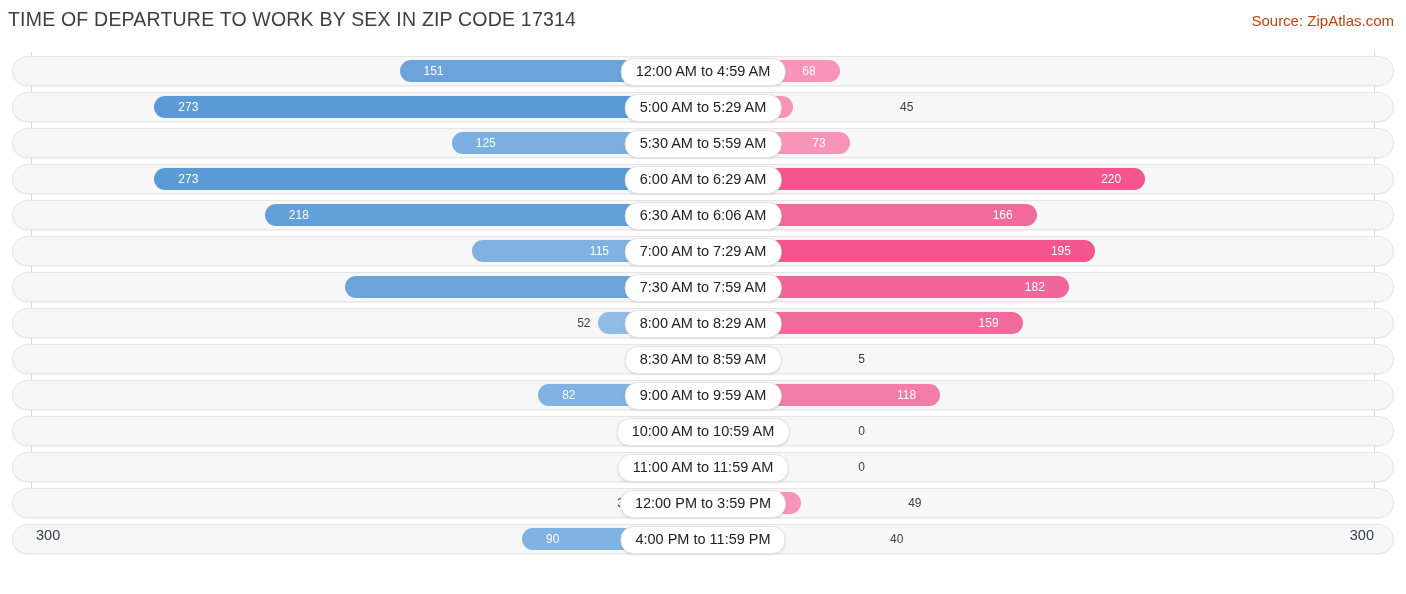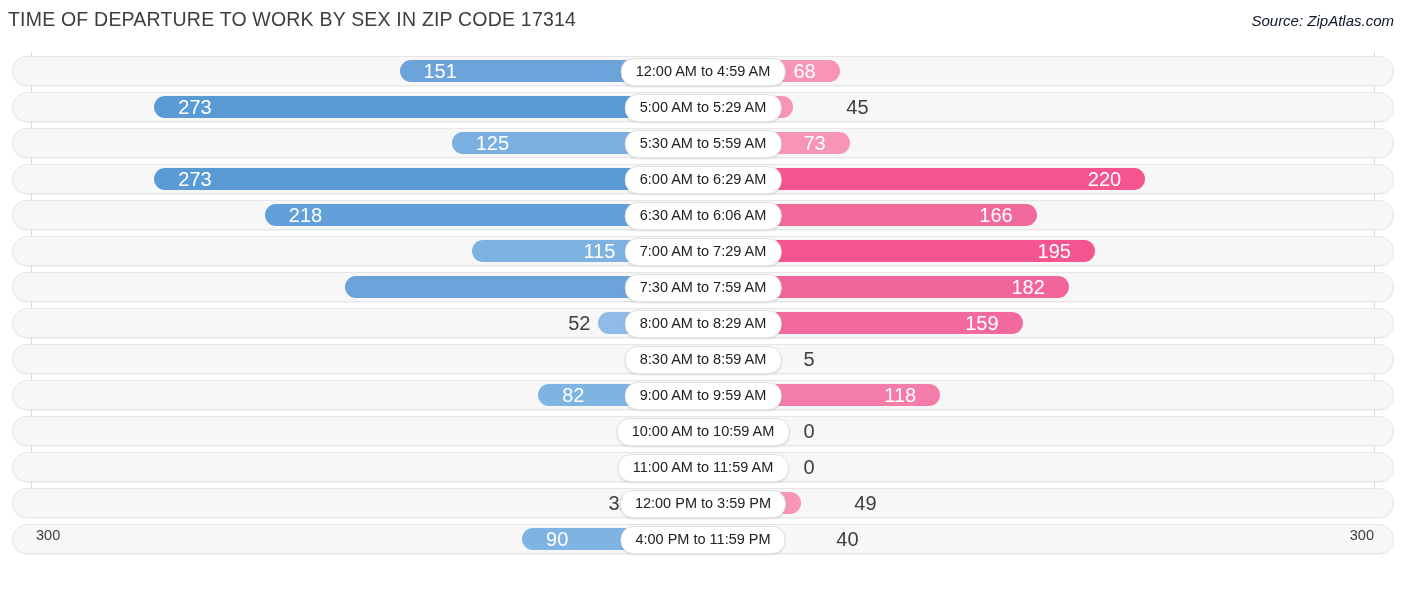--- a/index.html
+++ b/index.html
@@ -10,21 +10,21 @@
     overflow:hidden;
     position:relative;
   }
   #chart-title{
     position:absolute;left:8px;top:8px;
     font-size:19.5px;color:#3c4043;letter-spacing:.2px;
     white-space:nowrap;
   }
   #source-note{
     position:absolute;right:12px;top:12px;
-    font-size:15px;color:#0f172a;font-style:italic;
+    font-size:15px;color:#c2410c;
     white-space:nowrap;
   }
   #plot{
     position:absolute;left:0;top:52px;width:1406px;height:503px;
   }
   .axis-line{
     position:absolute;top:0;bottom:48px;width:1px;background:#d9d9d9;
   }
   #axis-left{left:31px;}
   #axis-right{left:1374px;}
@@ -43,27 +43,27 @@
   }
   .bar{
     position:absolute;top:4px;height:22px;
     border-radius:11px;
   }
   .bar-male{right:50%;}
   .bar-female{left:50%;}
 
   .val{
     position:absolute;top:0;height:30px;line-height:30px;
-    font-size:20px;white-space:nowrap;
+    font-size:12px;white-space:nowrap;
   }
   .val-out{color:#3c4043;}
   .val-in{color:#ffffff;}
   .val-male-out{right:50%;text-align:right;}
   .val-male-in{right:50%;text-align:left;}
-  .val-female-out{left:50%;text-align:center;}
+  .val-female-out{left:50%;text-align:right;}
   .val-female-in{left:50%;text-align:right;}
 
   .center-pill{
     position:absolute;left:50%;top:2px;
     transform:translateX(-50%);
     height:26px;line-height:25px;
     background:#ffffff;
     border:1px solid #e3e3e3;
     border-radius:13px;
     padding:0 14px;

